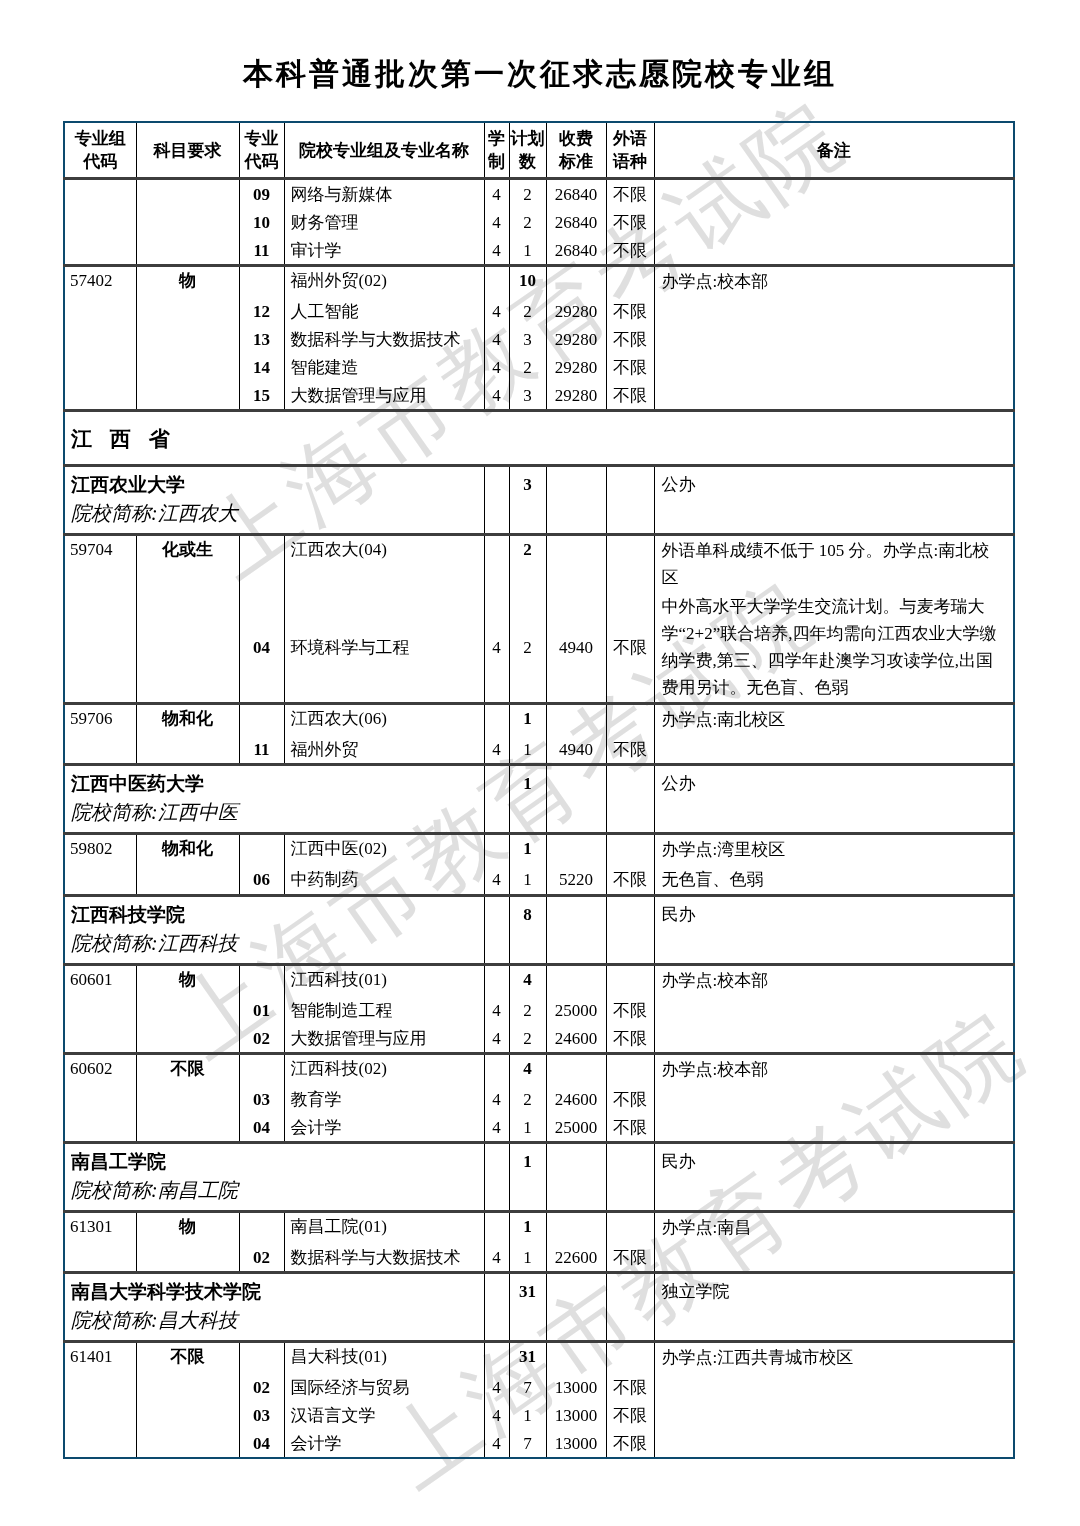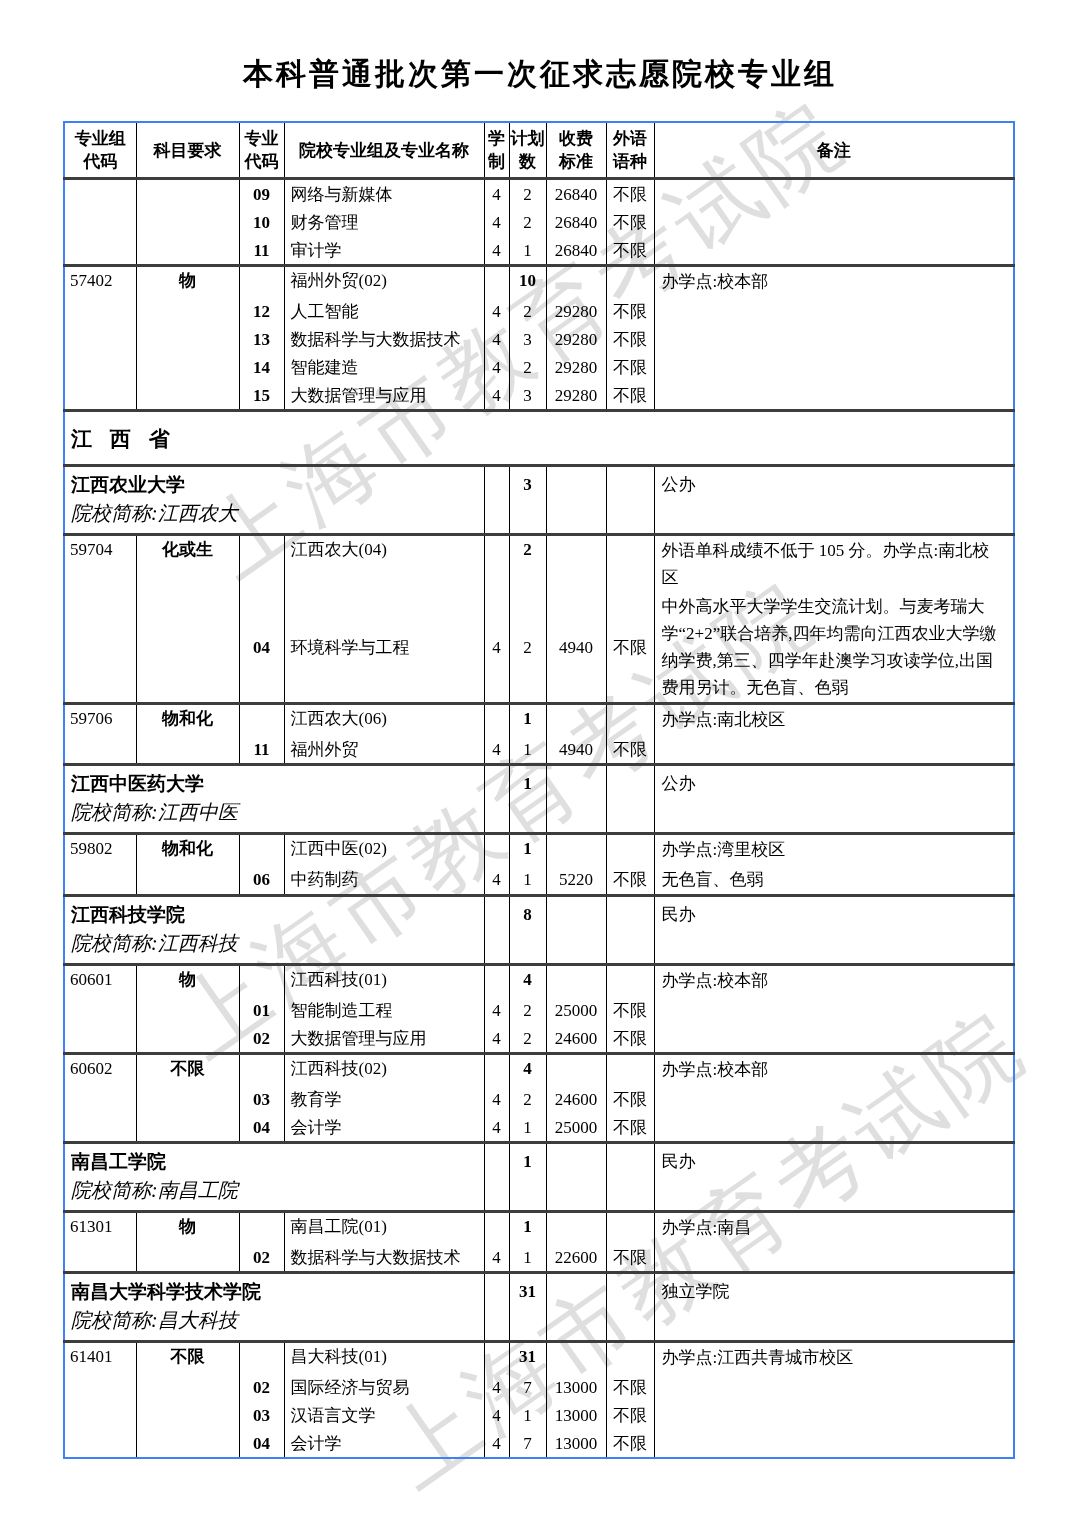--- a/index.html
+++ b/index.html
@@ -8,21 +8,21 @@
   .wm{position:absolute;font-size:88px;color:#b5b5b5;opacity:.42;white-space:nowrap;
       transform:rotate(-35deg);transform-origin:center;letter-spacing:6px;z-index:0;
       font-family:"Liberation Serif","DejaVu Serif",serif;}
   .wm-a{left:150px;top:280px;}
   .wm-b{left:120px;top:760px;}
   .wm-c{left:330px;top:1190px;}
   .content{position:relative;z-index:1;}
   .title{padding-top:54px;text-align:center;font-family:"Liberation Sans","DejaVu Sans",sans-serif;
          font-weight:bold;font-size:30px;letter-spacing:3px;}
   table.maintable{border-collapse:collapse;table-layout:fixed;width:950px;margin:26px 0 0 63px;
-                  border:2px solid #3b82f6;background:transparent;}
+                  border:2px solid #0c4a6e;background:transparent;}
   td{border-left:1px solid #000;border-right:1px solid #000;font-size:17px;line-height:25px;
      padding:0 3px;vertical-align:middle;word-break:break-all;background:transparent;}
   thead td{border-bottom:3px solid #3d3d3d;text-align:center;font-weight:bold;
            white-space:pre-line;line-height:23px;height:50px;padding:2px 1px;}
   tr.sep > td{border-top:3px solid #3d3d3d;}
   .row-major td{height:26px;}
   .row-group td{height:28px;vertical-align:top;line-height:27px;}
   .c-gcode{text-align:left;padding-left:5px;}
   .c-subject{text-align:center;font-weight:bold;font-family:"Liberation Sans","DejaVu Sans",sans-serif;}
   .c-code{text-align:center;font-weight:bold;}

